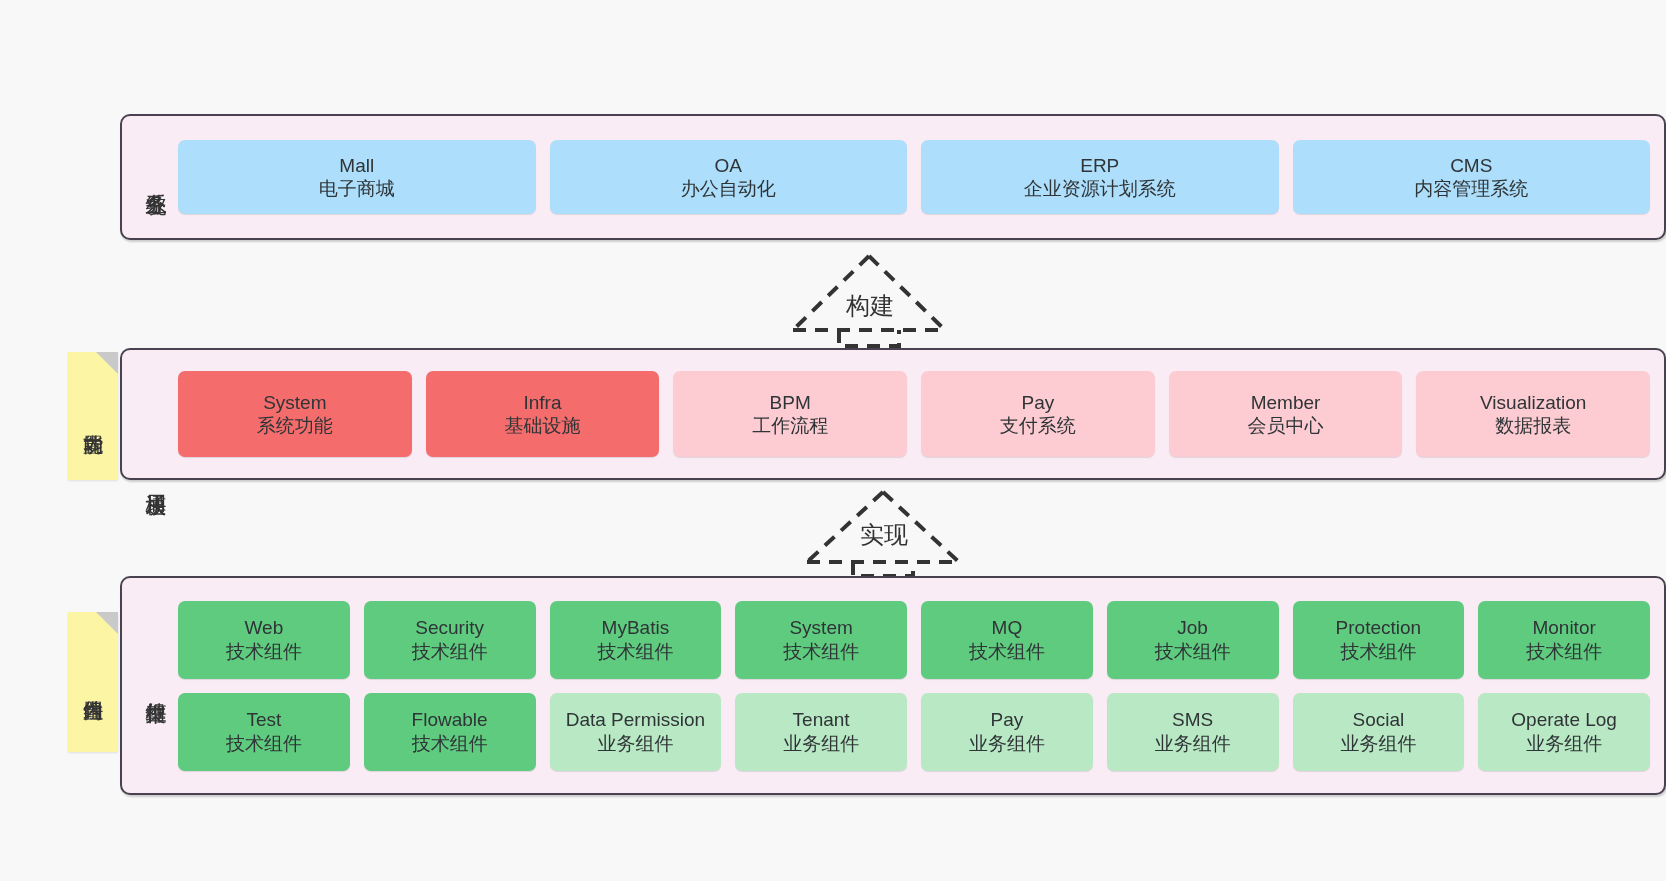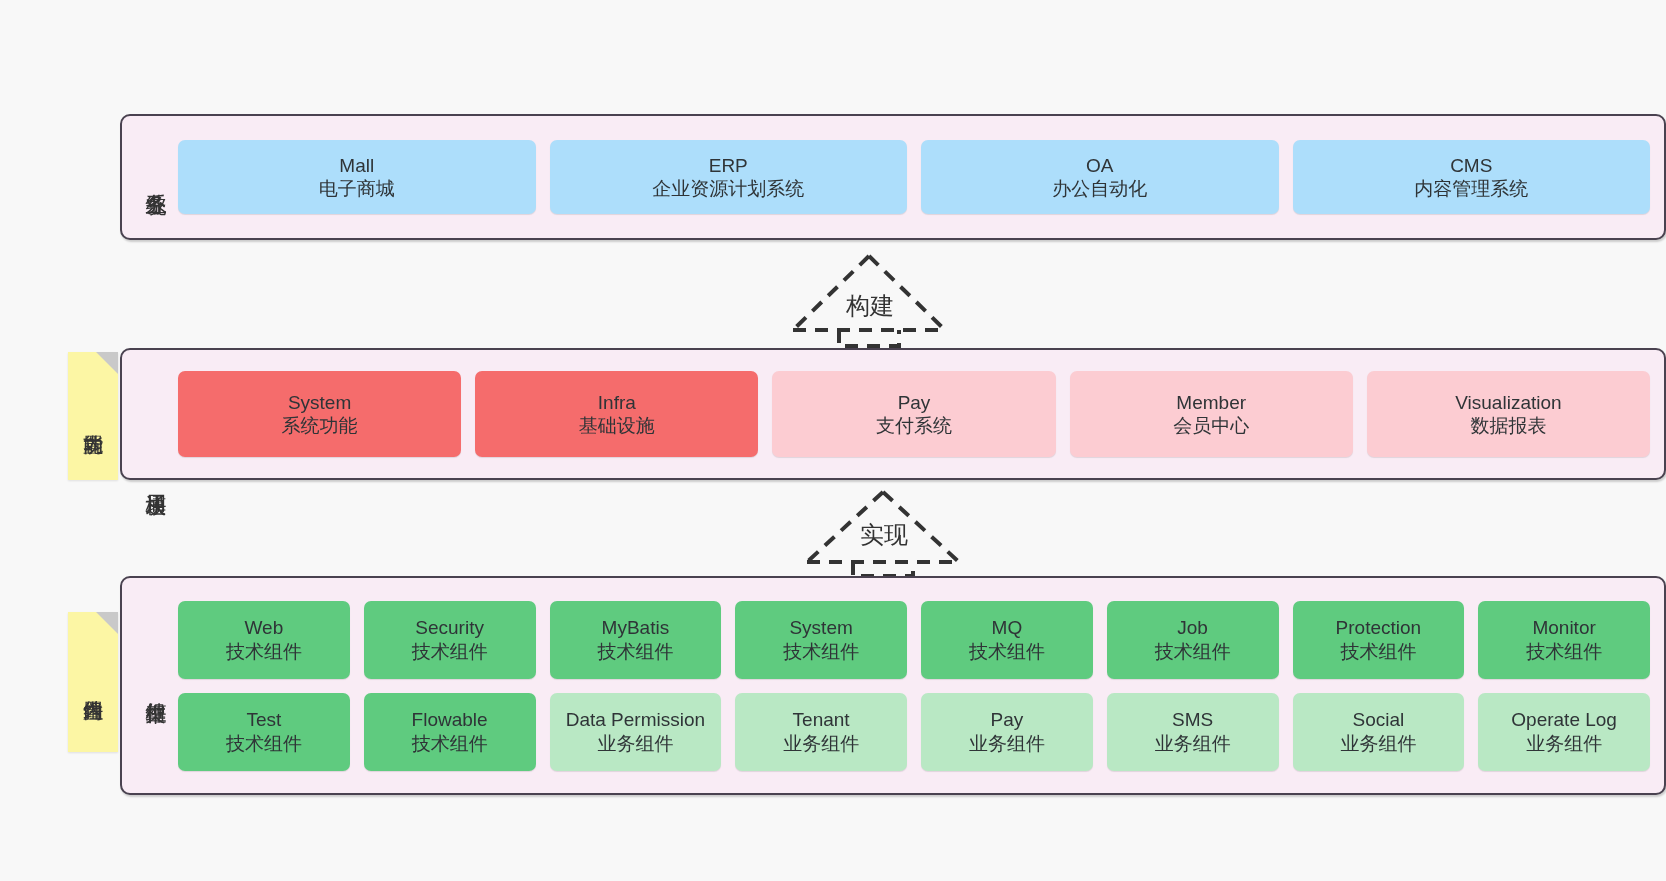--- a/index.html
+++ b/index.html
@@ -154,26 +154,26 @@
 
   <div class="layer h-business" id="layer-business">
     <div class="layer-title">业务系统</div>
     <div class="layer-body">
       <div class="row">
         <div class="node c-blue">
           <div class="n-title">Mall</div>
           <div class="n-sub">电子商城</div>
         </div>
         <div class="node c-blue">
+          <div class="n-title">OA</div>
+          <div class="n-sub">办公自动化</div>
+        </div>
+        <div class="node c-blue">
           <div class="n-title">ERP</div>
           <div class="n-sub">企业资源计划系统</div>
-        </div>
-        <div class="node c-blue">
-          <div class="n-title">OA</div>
-          <div class="n-sub">办公自动化</div>
         </div>
         <div class="node c-blue">
           <div class="n-title">CMS</div>
           <div class="n-sub">内容管理系统</div>
         </div>
       </div>
     </div>
   </div>
 
   <svg class="connector" id="conn-build" viewBox="0 0 170 96">
@@ -188,20 +188,24 @@
       <div class="row">
         <div class="node c-red">
           <div class="n-title">System</div>
           <div class="n-sub">系统功能</div>
         </div>
         <div class="node c-red">
           <div class="n-title">Infra</div>
           <div class="n-sub">基础设施</div>
         </div>
         <div class="node c-pink">
+          <div class="n-title">BPM</div>
+          <div class="n-sub">工作流程</div>
+        </div>
+        <div class="node c-pink">
           <div class="n-title">Pay</div>
           <div class="n-sub">支付系统</div>
         </div>
         <div class="node c-pink">
           <div class="n-title">Member</div>
           <div class="n-sub">会员中心</div>
         </div>
         <div class="node c-pink">
           <div class="n-title">Visualization</div>
           <div class="n-sub">数据报表</div>

